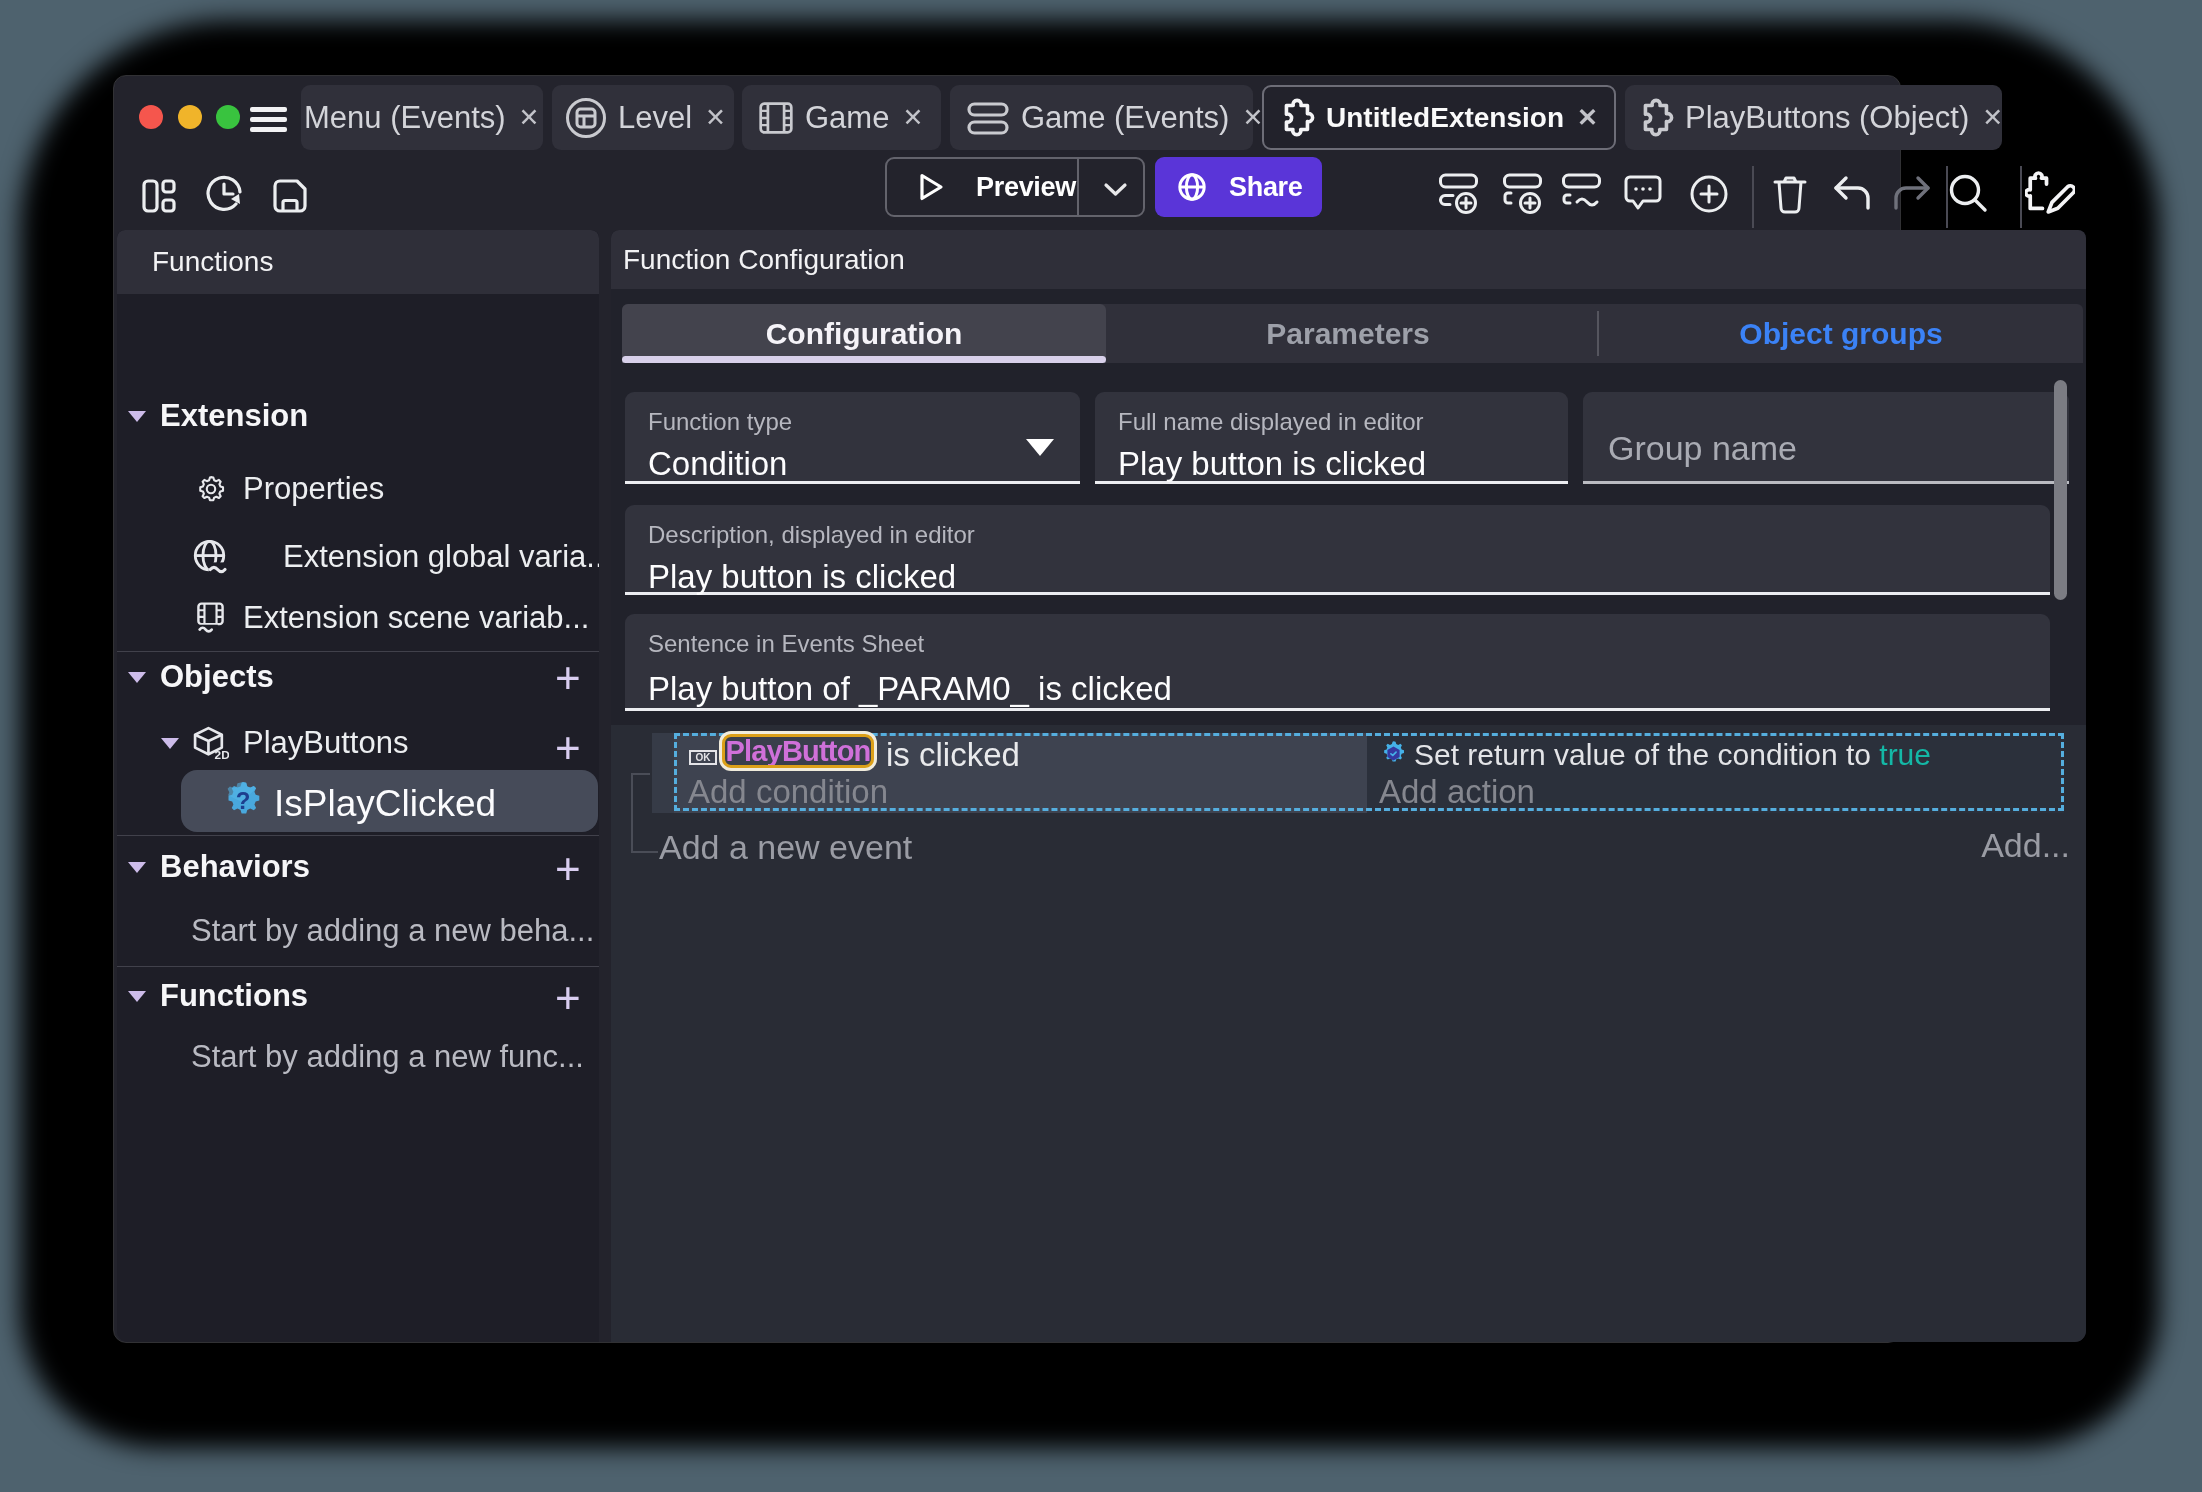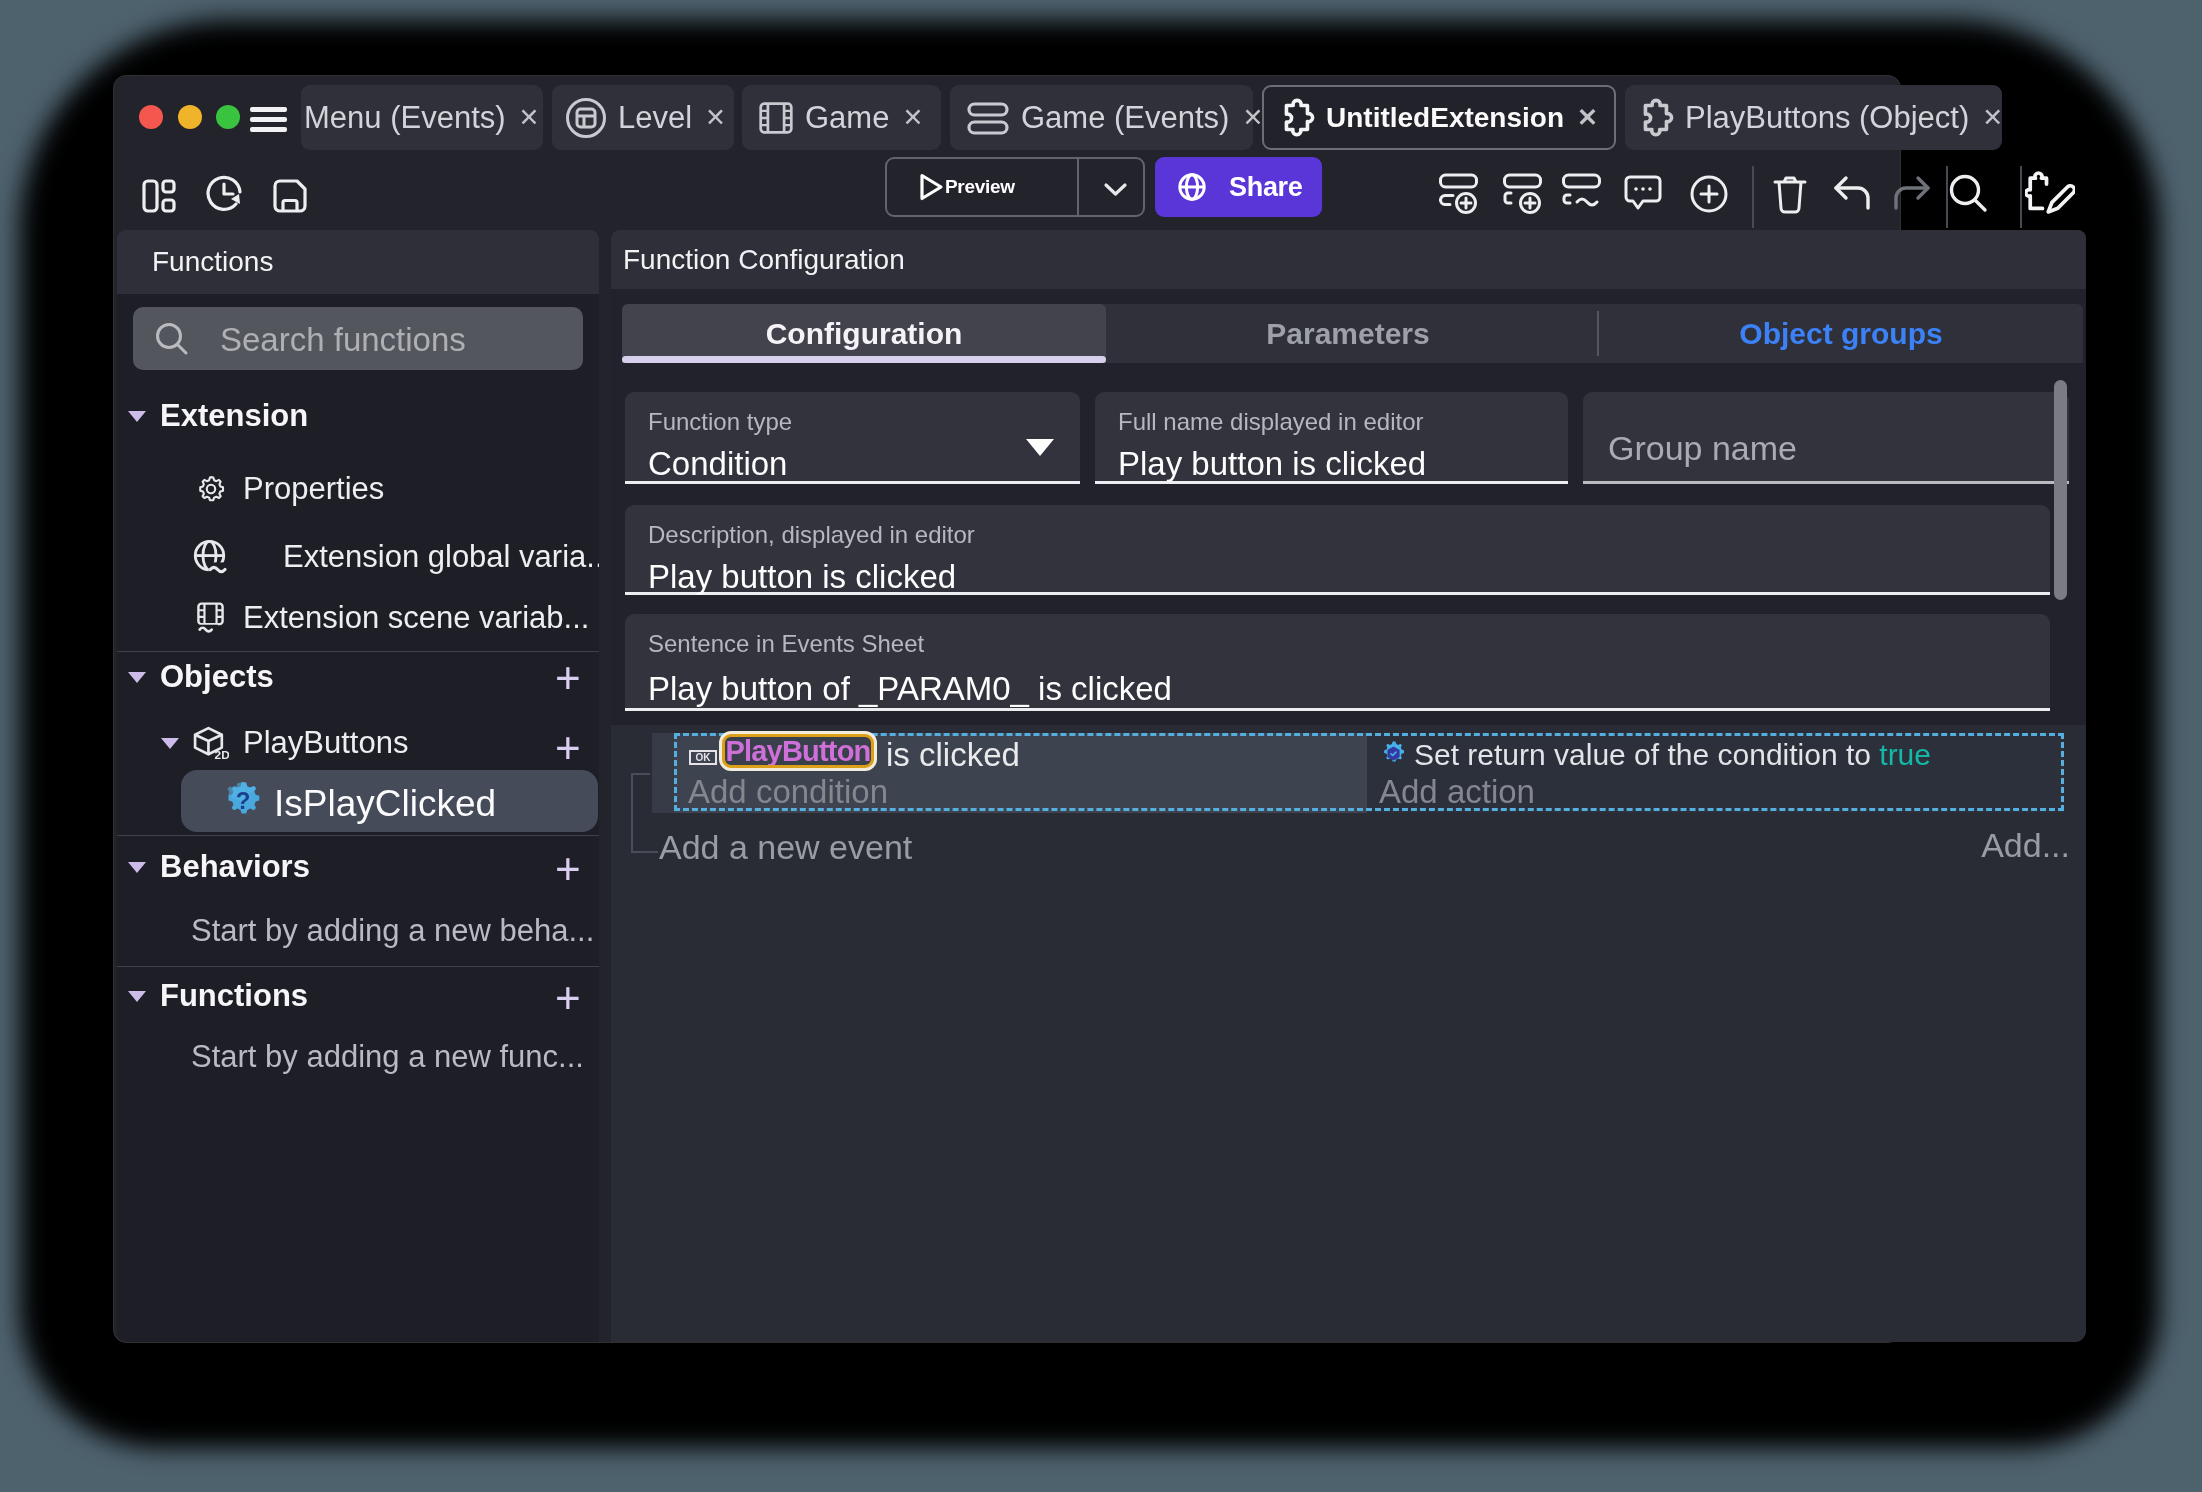--- a/index.html
+++ b/index.html
@@ -90,21 +90,21 @@
     <svg width="34" height="34" viewBox="0 0 34 34" style="margin-left:24px;">
         <path d="M7 2 h17 l8 8 v17 a5 5 0 0 1 -5 5 h-20 a5 5 0 0 1 -5 -5 v-20 a5 5 0 0 1 5 -5 z" fill="none" stroke="#eceef0" stroke-width="3.2" stroke-linejoin="round"></path>
         <path d="M10 32 v-8.5 a2 2 0 0 1 2 -2 h10 a2 2 0 0 1 2 2 v8.5" fill="none" stroke="#eceef0" stroke-width="3.2"></path>
       </svg>
   </div>
 
   <div class="tbtn" style="left:771px; width:260px; border:2px solid #63636c; display:flex; align-items:center;">
     <svg width="27" height="30" viewBox="0 0 27 30" style="margin-left:31px;">
         <path d="M4 3.5 L23 15 L4 26.5 Z" fill="none" stroke="#fff" stroke-width="3.2" stroke-linejoin="round"></path>
       </svg>
-    <span style="color:#fff; font-size:19px; font-weight:bold; letter-spacing:-0.3px;">Preview</span>
+    <span style="color:#fff; font-size:27px; font-weight:bold; margin-left:31px; letter-spacing:-0.3px;">Preview</span>
     <div style="position:absolute; left:190px; top:0; width:2px; height:100%; background:#63636c;"></div>
     <svg width="25" height="16" viewBox="0 0 25 16" style="position:absolute; left:216px; top:23px;">
         <path d="M3 3 L12.5 12 L22 3" fill="none" stroke="#e8e8ea" stroke-width="3.2" stroke-linecap="round" stroke-linejoin="round"></path>
       </svg>
   </div>
   <div class="tbtn" style="left:1041px; width:167px; background:#5a35d8; display:flex; align-items:center;">
     <svg width="30" height="30" viewBox="0 0 32 32" style="margin-left:22px;">
         <circle cx="16" cy="16" r="13" fill="none" stroke="#fff" stroke-width="3.2"></circle>
         <ellipse cx="16" cy="16" rx="6" ry="13" fill="none" stroke="#fff" stroke-width="3.2"></ellipse>
         <path d="M3 16 h26" stroke="#fff" stroke-width="3.2"></path>
@@ -162,27 +162,20 @@
     <svg width="50" height="47" viewBox="4 7 43 38" style="position:absolute; left:586px; top:-1px;">
         <path d="M8.5 12 H13 A3 3 0 1 1 18.2 12 H22.5 V17 M8.5 12 V22 A2.8 2.8 0 1 0 8.5 27.2 V38 H19" fill="none" stroke="#f4f4f6" stroke-width="3.2" stroke-linejoin="round" stroke-linecap="round"></path>
         <path d="M24 41 l3.2-8.2 13.5-13.5 a3.55 3.55 0 0 1 5 5 L32.2 37.8 24 41 z" fill="none" stroke="#f4f4f6" stroke-width="3.2" stroke-linejoin="round"></path>
       </svg>
   </div>
 
   <div class="lpanel">
     <div class="phead">
         <span style="margin-left:35px;">Functions</span>
       </div>
-    <div class="abs" style="left:16px; top:77px; width:450px; height:63px; background:#54565e; border-radius:10px;">
-      <svg width="36" height="36" viewBox="0 0 36 36" style="position:absolute; left:21px; top:14px;">
-          <circle cx="15" cy="15" r="11.5" fill="none" stroke="#b9bbc1" stroke-width="3"></circle>
-          <path d="M23.5 23.5 L32 32" stroke="#b9bbc1" stroke-width="3" stroke-linecap="round"></path>
-        </svg>
-      <span style="position:absolute; left:87px; top:14px; font-size:33px; color:#aeb0b6;">Search functions</span>
-    </div>
 
     <div class="tri" style="left:11px; top:181px;"></div>
     <div class="sect" style="left:43px; top:168px;">Extension</div>
 
     <svg class="abs" style="left:80px; top:245px;" width="28" height="28" viewBox="0 0 24 24">
         <path d="M12 1.8 l2 0.4 0.7 2.3 1.9 0.8 2.2-1.1 1.5 1.5 -1.1 2.2 0.8 1.9 2.3 0.7 0 2.9 -2.3 0.7 -0.8 1.9 1.1 2.2 -1.5 1.5 -2.2 -1.1 -1.9 0.8 -0.7 2.3 -2.9 0 -0.7 -2.3 -1.9 -0.8 -2.2 1.1 -1.5 -1.5 1.1 -2.2 -0.8 -1.9 -2.3 -0.7 0 -2.9 2.3 -0.7 0.8 -1.9 -1.1 -2.2 1.5 -1.5 2.2 1.1 1.9 -0.8 0.7 -2.3 z" fill="none" stroke="#e7e8ec" stroke-width="1.8" stroke-linejoin="round"></path>
         <circle cx="12" cy="12" r="3.6" fill="none" stroke="#e7e8ec" stroke-width="1.8"></circle>
       </svg>
     <div class="item" style="left:126px; top:241px;">Properties</div>
 

